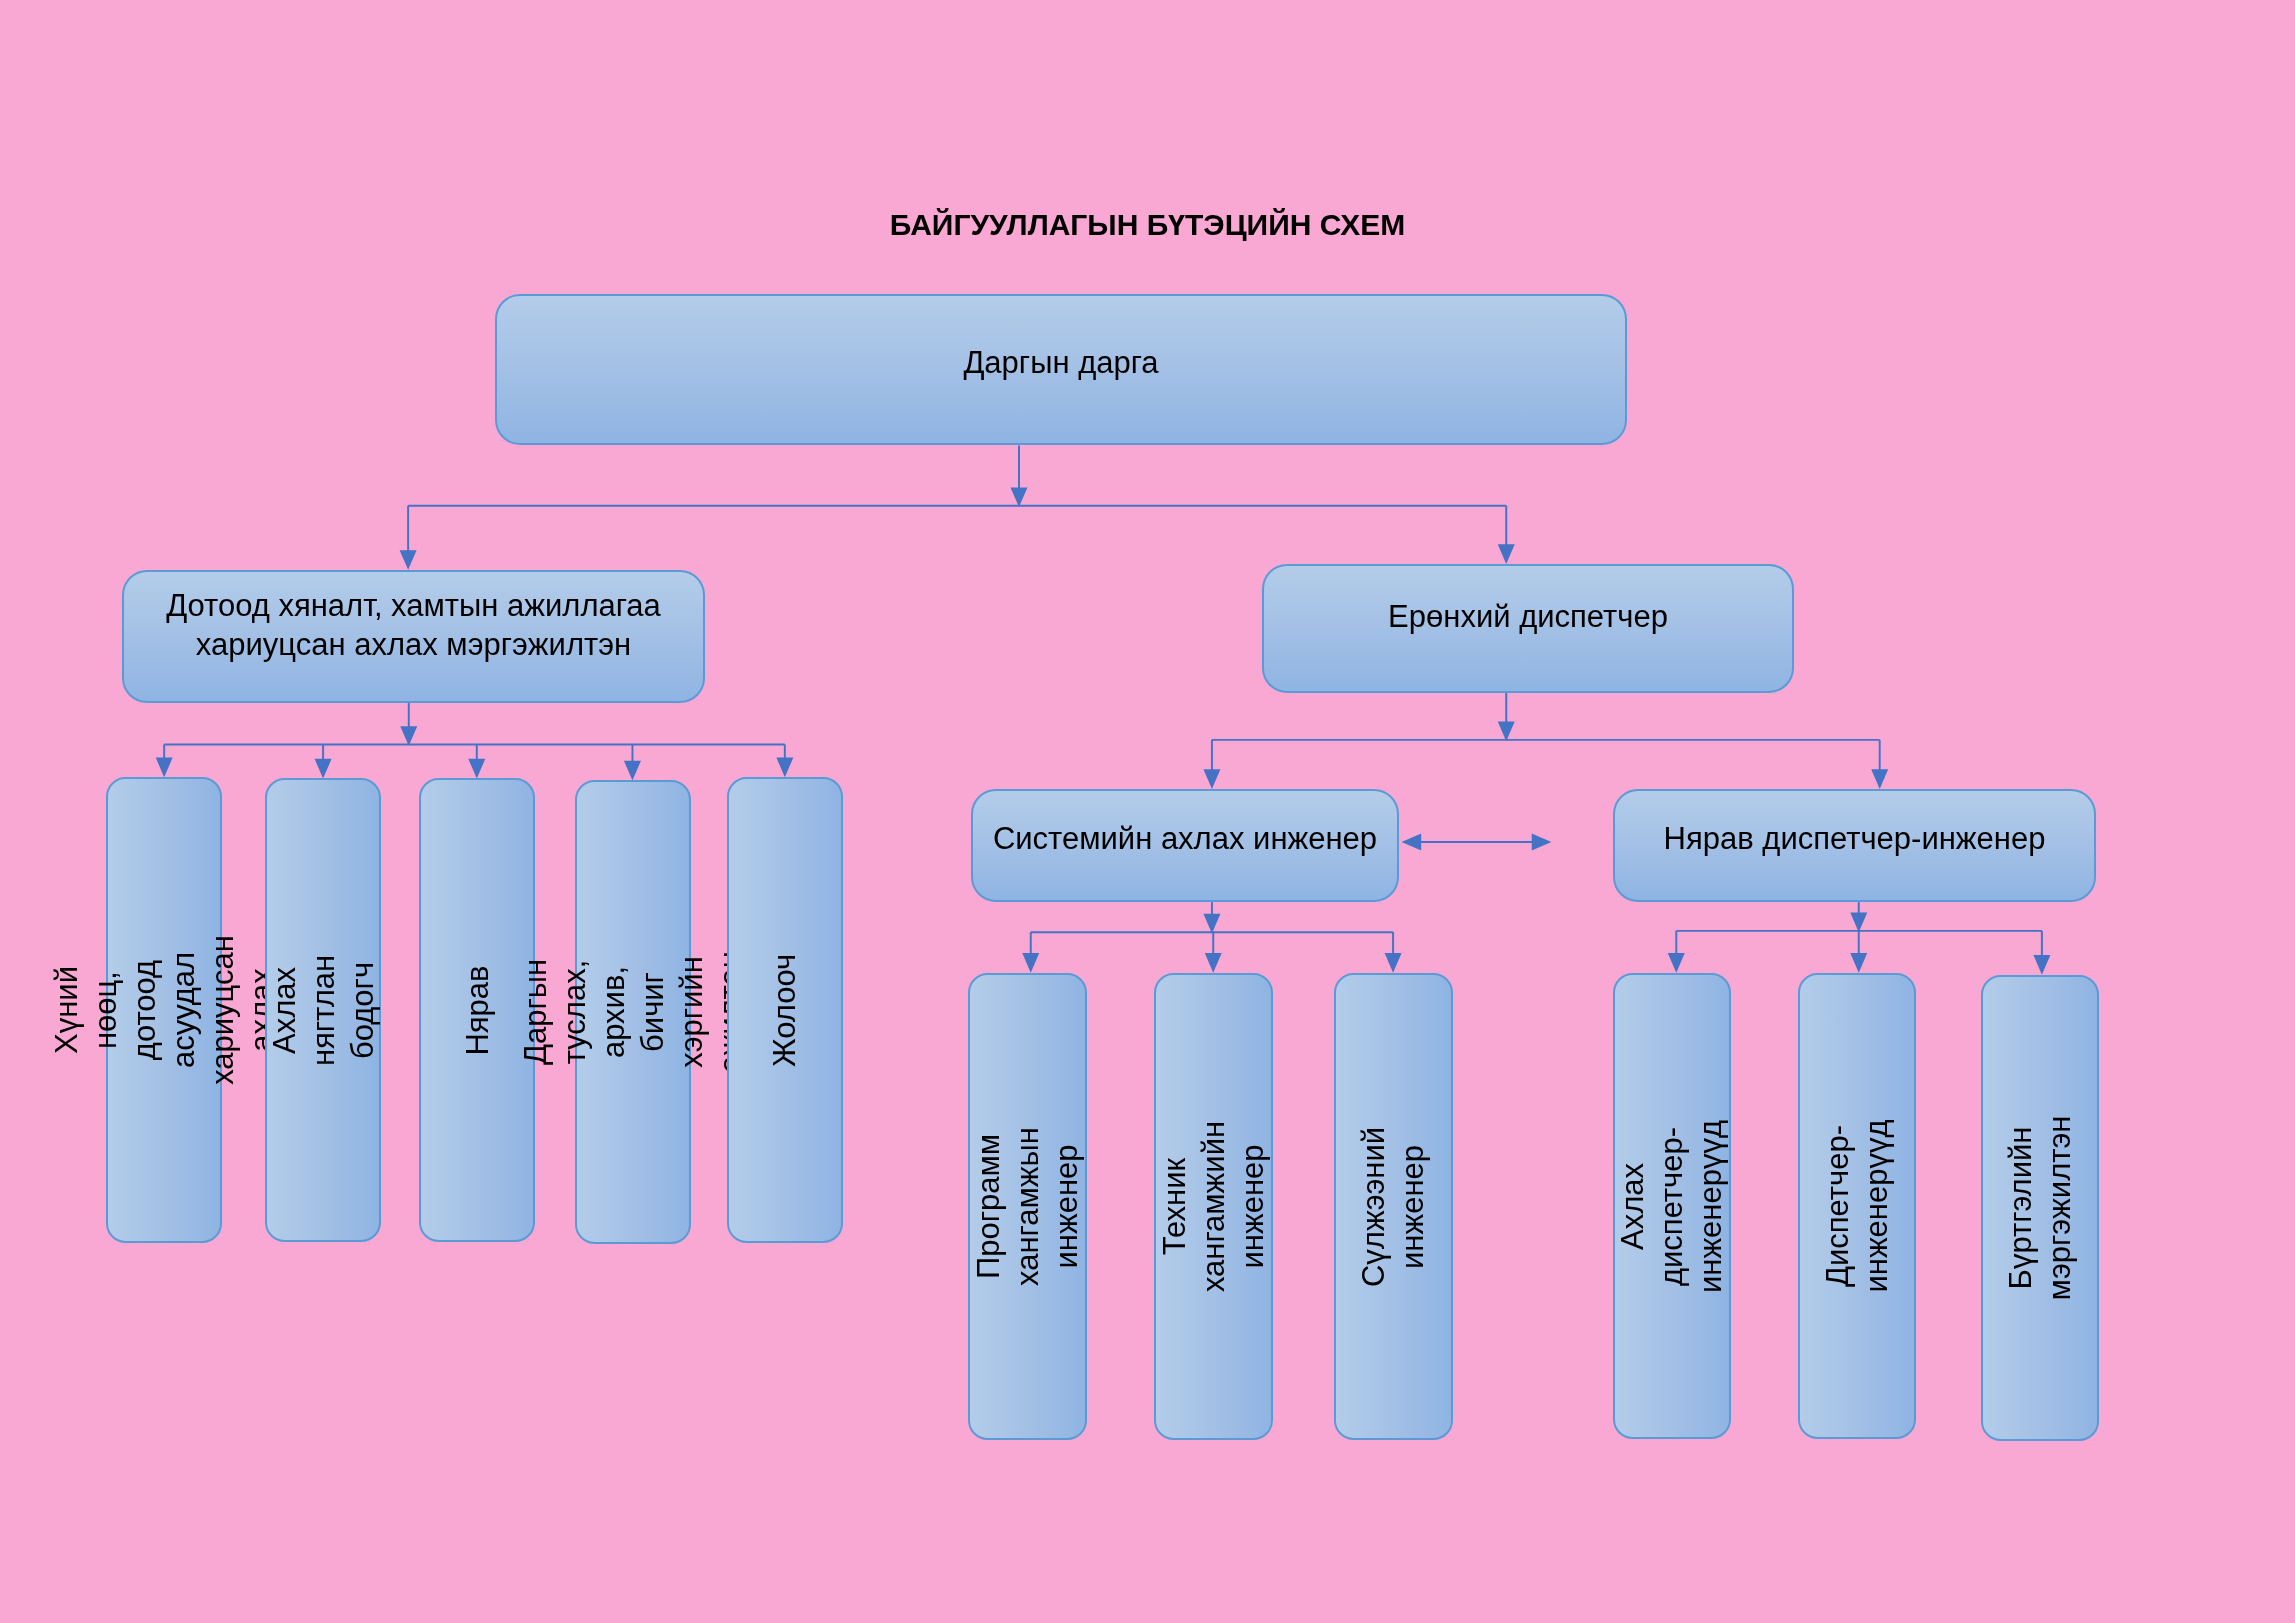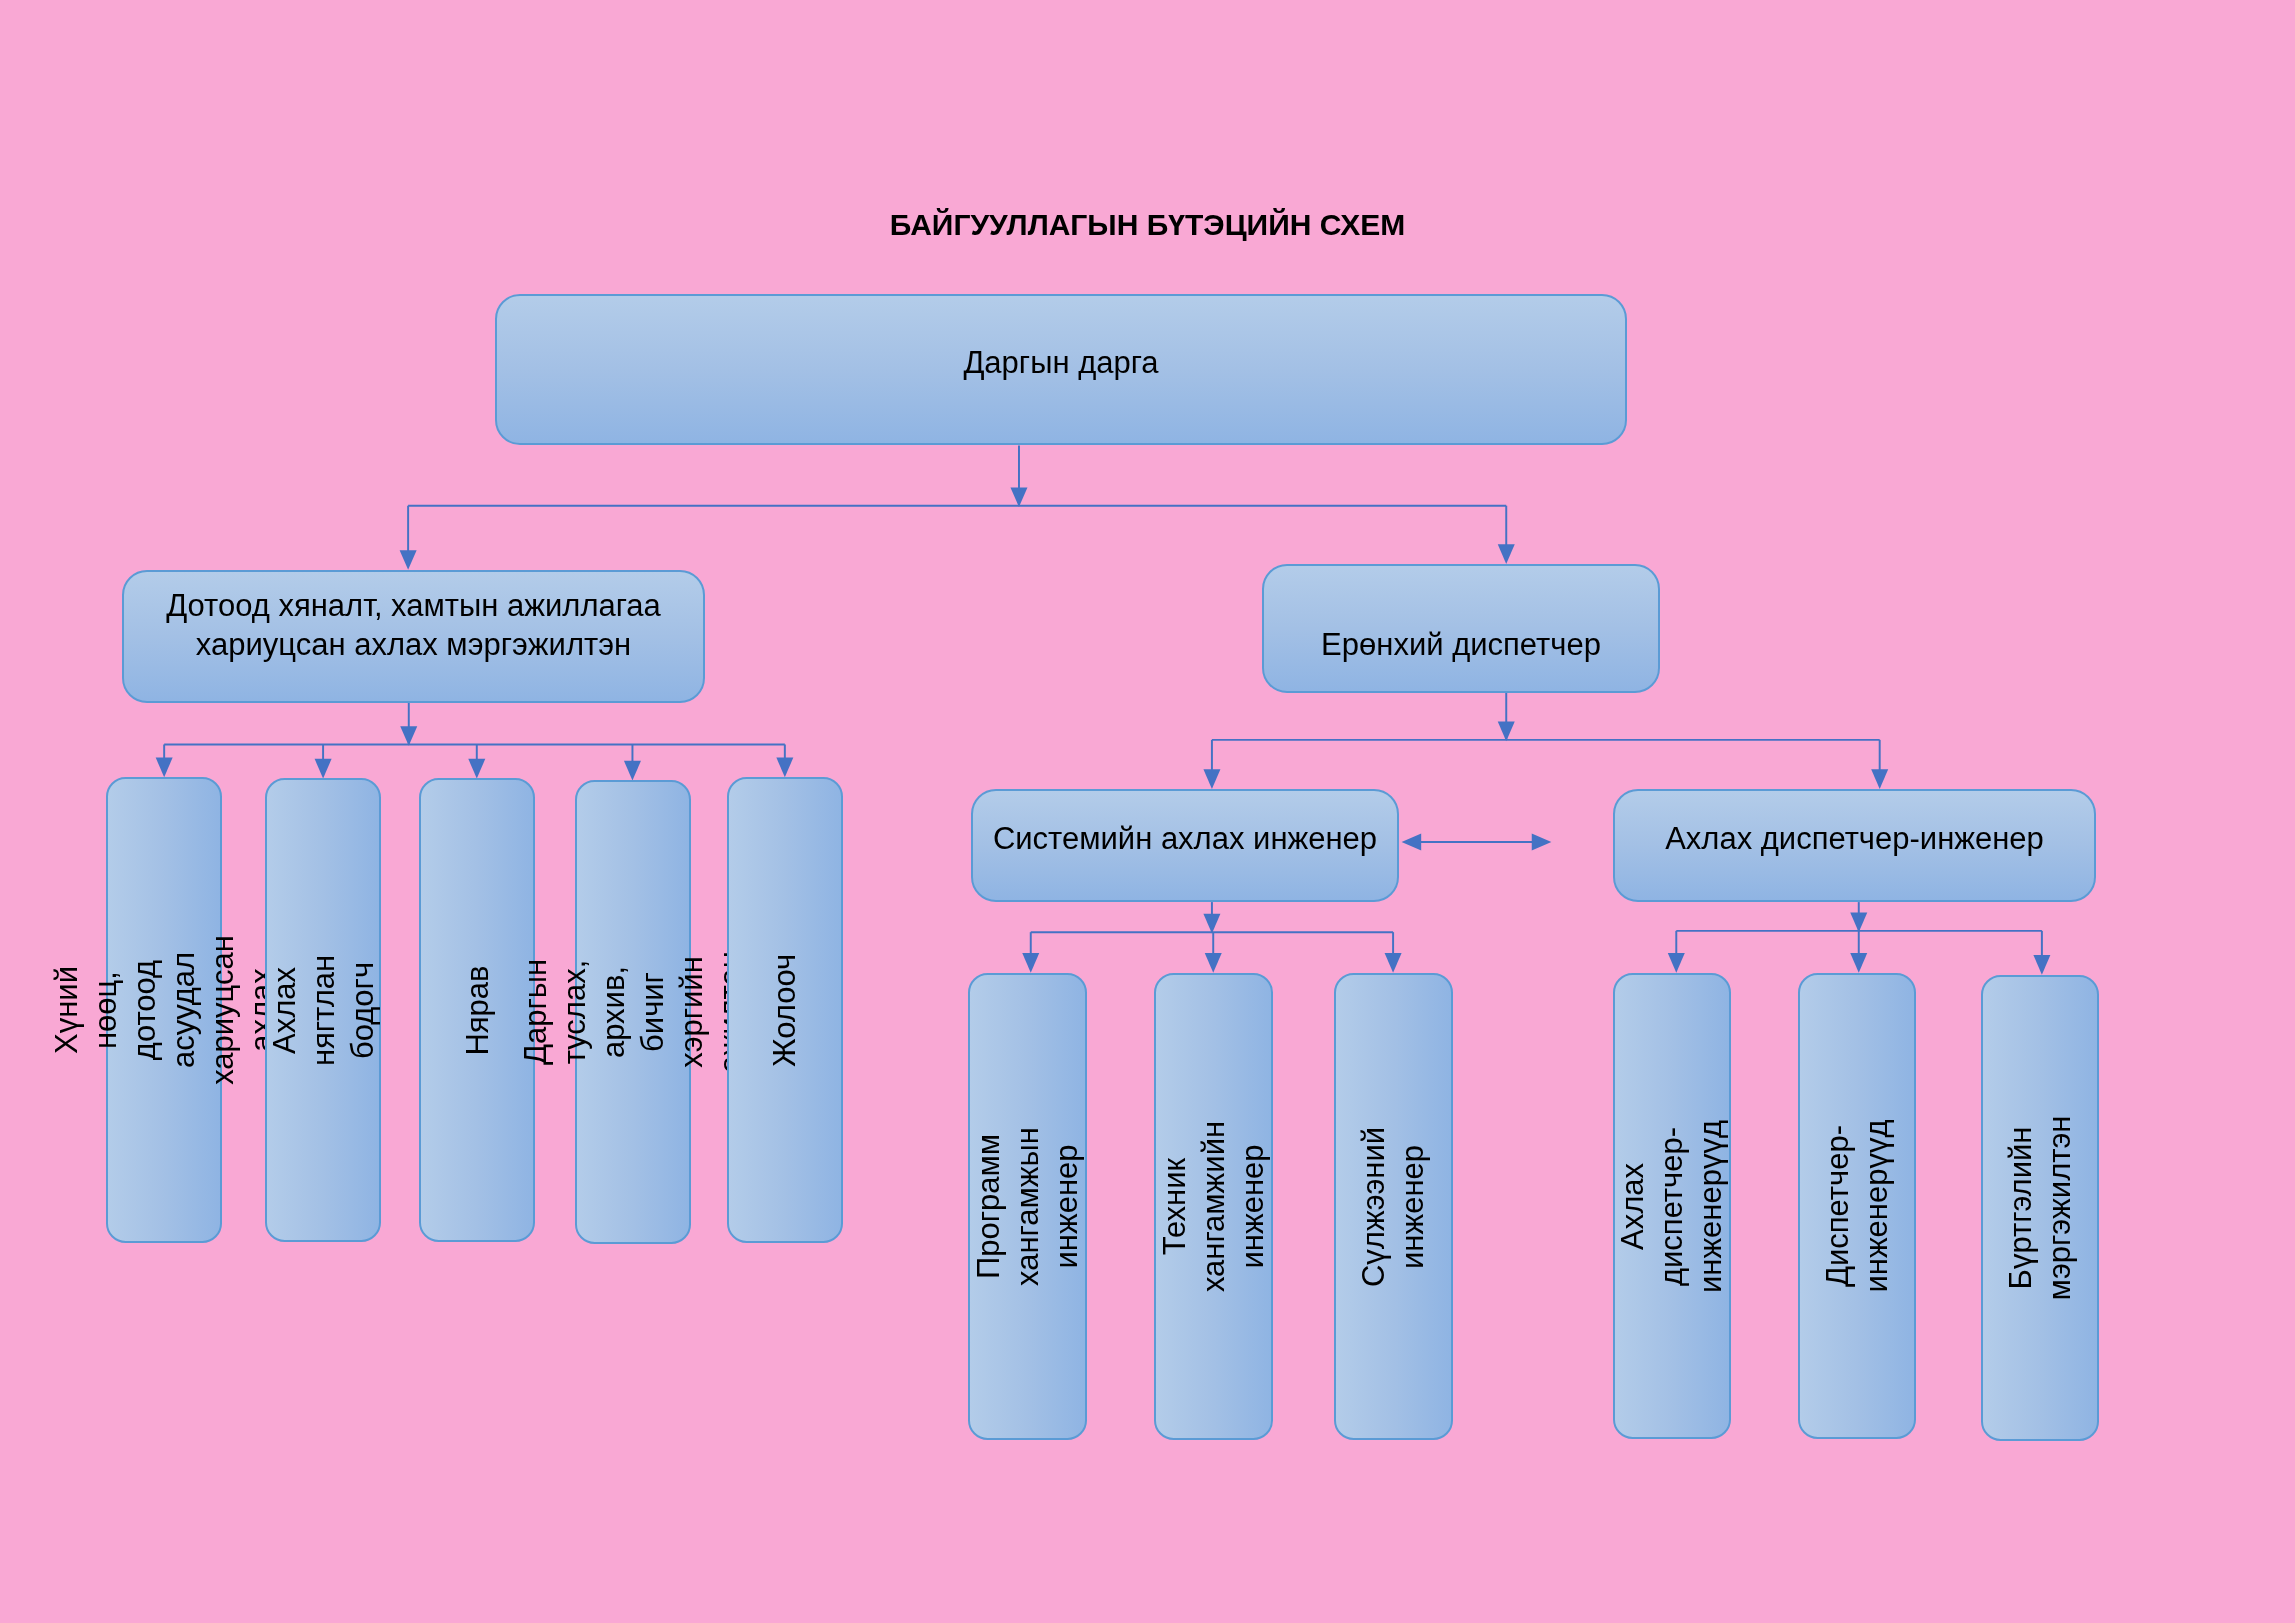--- a/index.html
+++ b/index.html
@@ -70,21 +70,21 @@
     </svg>
 
   <div class="node h" id="n-director" style="left:495px; top:294px; width:1132px; height:151px; align-items:flex-start;">
     <span class="label" style="margin-top:47px;">Даргын дарга</span>
   </div>
 
   <div class="node h" id="n-internal_control" style="left:122px; top:570px; width:583px; height:133px; align-items:flex-start;">
     <span class="label" style="margin-top:14.4px;">Дотоод хяналт, хамтын ажиллагаа
 хариуцсан ахлах мэргэжилтэн</span>
   </div>
-  <div class="node h" id="n-chief_dispatcher" style="left:1262px; top:564px; width:398px; height:129px; align-items:center;">
+  <div class="node h" id="n-chief_dispatcher" style="left:1262px; top:564px; width:532px; height:129px; align-items:flex-start;">
     <span class="label" style="margin-top:31px;">Ерөнхий диспетчер</span>
   </div>
 
   <div class="node v" id="n-hr_officer" style="left:106px; top:777px; width:116px; height:466px;">
     <span class="label">Хүний нөөц, дотоод
 асуудал хариуцсан ахлах</span>
   </div>
   <div class="node v" id="n-chief_accountant" style="left:265px; top:778px; width:116px; height:464px;">
     <span class="label">Ахлах нягтлан бодогч</span>
   </div>
@@ -96,21 +96,21 @@
 бичиг хэргийн ажилтан</span>
   </div>
   <div class="node v" id="n-driver" style="left:727px; top:777px; width:116px; height:466px;">
     <span class="label">Жолооч</span>
   </div>
 
   <div class="node h" id="n-senior_system_engineer" style="left:971px; top:789px; width:428px; height:113px; align-items:flex-start;">
     <span class="label" style="margin-top:27.5px;">Системийн ахлах инженер</span>
   </div>
   <div class="node h" id="n-senior_dispatcher_engineer" style="left:1613px; top:789px; width:483px; height:113px; align-items:flex-start;">
-    <span class="label" style="margin-top:27.5px;">Ахлах диспетчер-инженер</span>
+    <span class="label" style="margin-top:27.5px;">Нярав диспетчер-инженер</span>
   </div>
 
   <div class="node v" id="n-software_engineer" style="left:968px; top:973px; width:119px; height:467px;">
     <span class="label">Программ хангамжын
 инженер</span>
   </div>
   <div class="node v" id="n-hardware_engineer" style="left:1154px; top:973px; width:119px; height:467px;">
     <span class="label">Техник хангамжийн
 инженер</span>
   </div>

